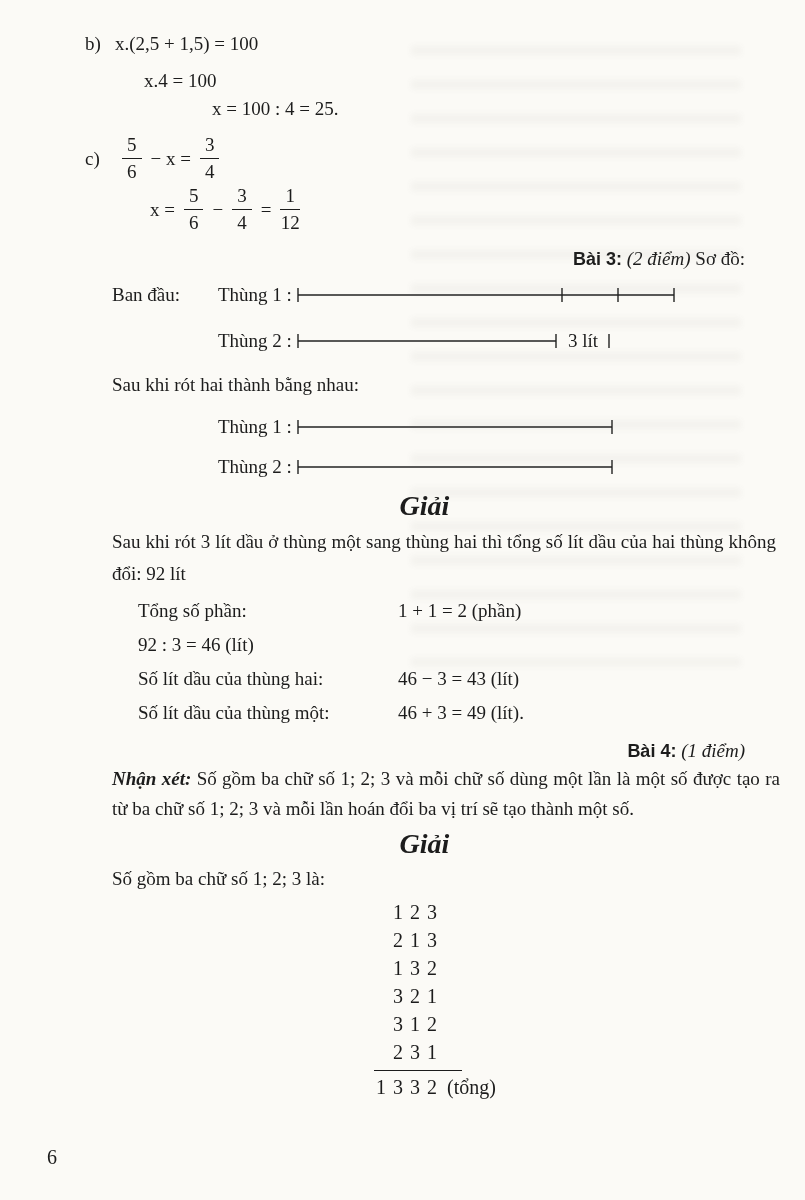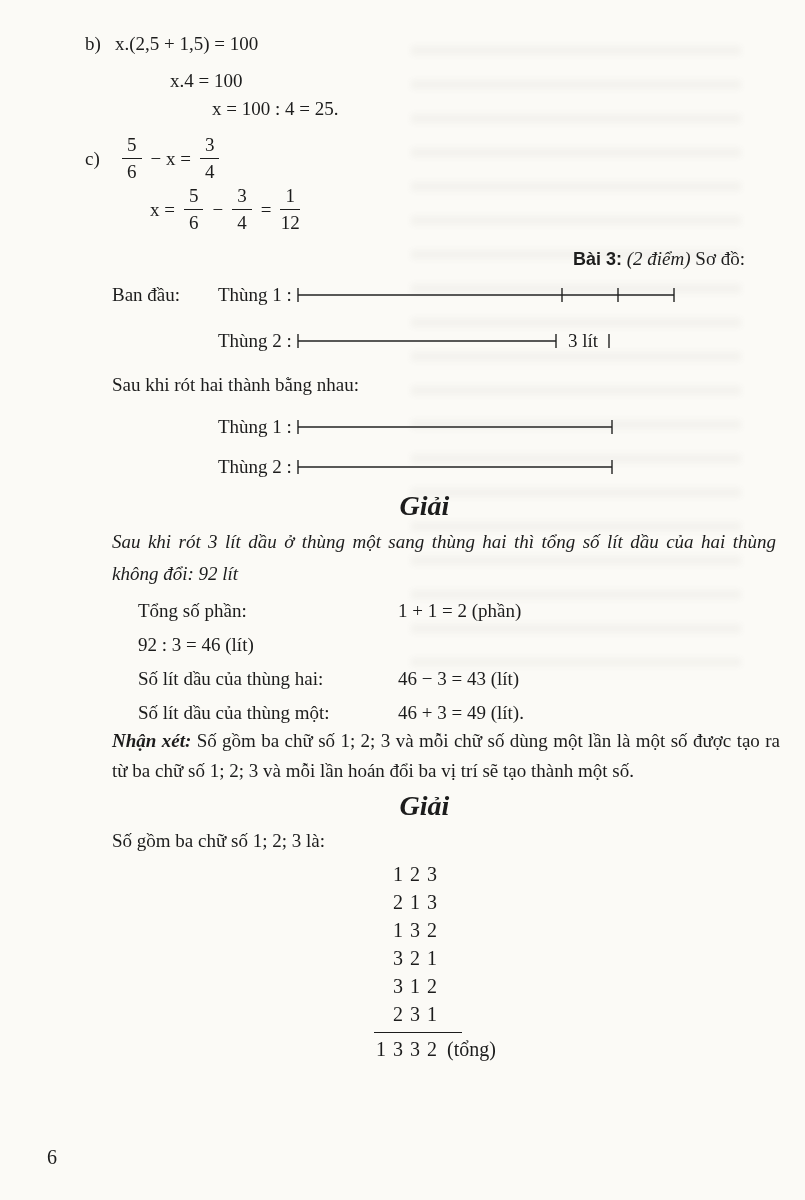--- a/index.html
+++ b/index.html
@@ -20,21 +20,21 @@
   }
   .bleed {
     position: absolute; top: 46px; right: 64px;
     width: 330px; height: 620px;
     opacity: 0.10; filter: blur(3px); pointer-events: none;
     background: repeating-linear-gradient(180deg, rgba(110,105,95,.55) 0 9px, transparent 9px 34px);
   }
   .eq-row { display: flex; align-items: center; line-height: 27px; }
   .part-label { flex: 0 0 30px; }
   .row-b1 { margin-left: 27px; }
-  .line-b2 { margin-left: 112px; margin-top: 10px; line-height: 27px; }
+  .line-b2 { margin-left: 86px; margin-top: 10px; line-height: 27px; }
   .line-b3 { margin-left: 154px; margin-top: 1px; line-height: 27px; }
   .row-c1 { margin-left: 27px; margin-top: 12px; }
   .row-c2 { margin-left: 90px; margin-top: 2px; }
   .frac { display: inline-block; vertical-align: middle; text-align: center; line-height: 22px; margin: 0 7px; }
   .frac .fnum { display: block; border-bottom: 1.4px solid #1c1c1c; padding: 0 5px 2px; }
   .frac .fden { display: block; padding-top: 2px; }
   .eqtxt { margin: 0 2px; white-space: nowrap; }
   .bai-head { margin-top: 12px; line-height: 26px; text-align: right; }
   .bai-title { font-family: "Liberation Sans", sans-serif; font-weight: bold; font-size: 18px; }
   .bai-points { font-style: italic; }
@@ -44,21 +44,21 @@
   .diag-label { margin-right: 4px; }
   .diag-svg { display: block; }
   .diag-svg line { stroke: #222; stroke-width: 1.4; }
   .lit-label { margin: 0 6px 0 10px; text-align: right; }
   .indent-diag { margin-left: 106px; }
   .sau-khi { margin-left: 54px; margin-top: 4px; line-height: 26px; }
   .diag2 { margin-top: 14px; margin-left: 160px; }
   .diag2 .diag-row { margin-bottom: 10px; }
   .giai { margin-top: 8px; text-align: center; padding-left: 46px; font-weight: bold; font-style: italic; font-size: 28px; line-height: 28px; }
   .giai2 { margin-top: 6px; }
-  .para { margin-left: 54px; margin-top: 6px; width: 664px; line-height: 32px; text-align: justify; font-style: italic; }
+  .para { margin-left: 54px; margin-top: 6px; width: 664px; line-height: 32px; text-align: justify; }
   .sol-row { display: flex; margin-left: 80px; margin-top: 8px; line-height: 26px; align-items: center; }
   .sol-label { flex: 0 0 260px; }
   .bai4-note { margin-left: 54px; width: 668px; line-height: 30px; text-align: justify; }
   .note-label { font-weight: bold; font-style: italic; }
   .intro { margin-left: 54px; margin-top: 8px; line-height: 26px; }
   .addition { margin-left: 335px; margin-top: 6px; font-size: 20px; }
   .addend { line-height: 28px; letter-spacing: 1px; white-space: nowrap; }
   .sum-rule { width: 88px; margin-left: -19px; border-top: 1.7px solid #1c1c1c; margin-top: 4px; margin-bottom: 2px; }
   .sum-row { white-space: nowrap; margin-left: -17px; line-height: 29px; letter-spacing: 1px; }
   .tong { margin-left: 9px; letter-spacing: 0; }
@@ -175,20 +175,24 @@
     <div class="sol-row">
       <span class="sol-label">Số lít dầu của thùng hai:</span>
       <span>46 − 3 = 43 (lít)</span>
     </div>
     <div class="sol-row">
       <span class="sol-label">Số lít dầu của thùng một:</span>
       <span>46 + 3 = 49 (lít).</span>
     </div>
   </div>
 
+  <div class="bai-head">
+    <span class="bai-title">Bài 4:</span>
+    <span class="bai-points">(1 điểm)</span>
+  </div>
 
   <div class="bai4-note">
     <span class="note-label">Nhận xét:</span><span> Số gồm ba chữ số 1; 2; 3 và mỗi chữ số dùng một lần là một số được tạo ra từ ba chữ số 1; 2; 3 và mỗi lần hoán đổi ba vị trí sẽ tạo thành một số.</span>
   </div>
 
   <div class="giai giai2">Giải</div>
 
   <div class="intro">Số gồm ba chữ số 1; 2; 3 là:</div>
 
   <div class="addition">

